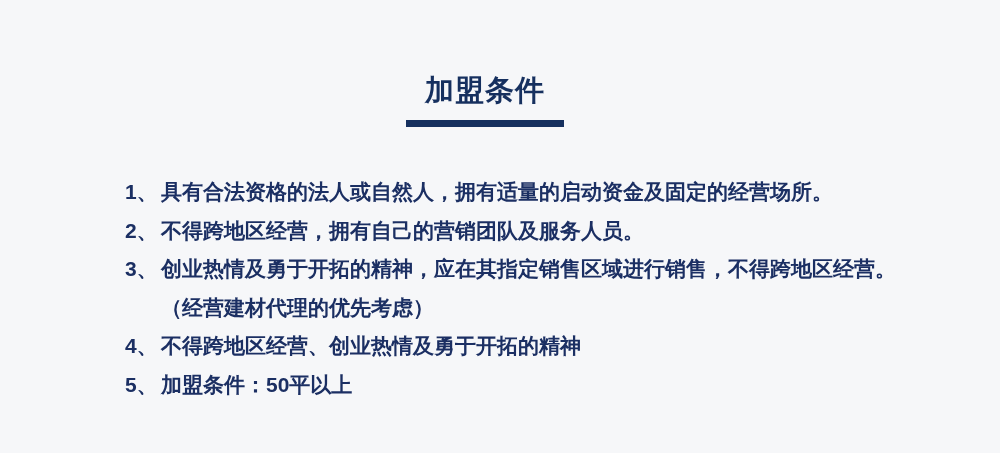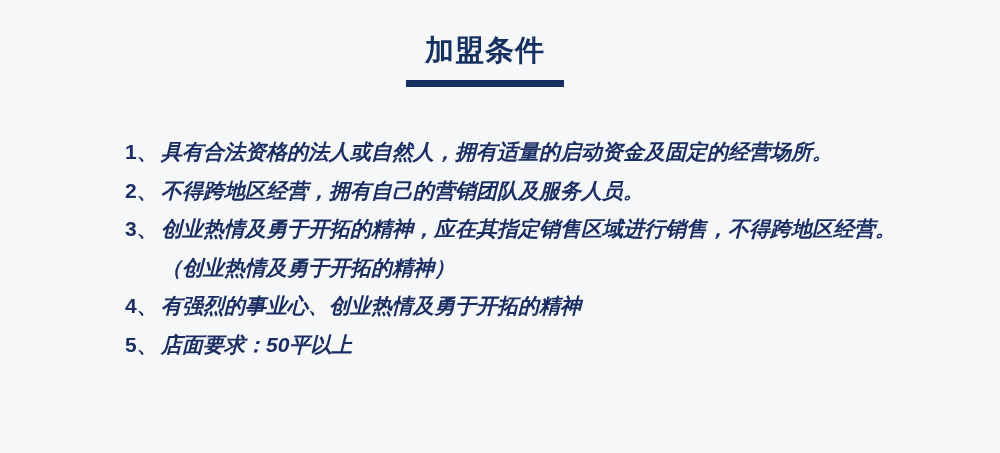--- a/index.html
+++ b/index.html
@@ -15,20 +15,21 @@
   }
   .page {
     width: 1000px;
     height: 453px;
     position: relative;
   }
   .header {
     width: 970px;
     padding-top: 36px;
     text-align: center;
+    margin-top: 40px;
   }
   .title {
     margin: 0;
     font-size: 29px;
     line-height: 1;
     font-weight: bold;
     color: #16305f;
     letter-spacing: 1px;
   }
   .title-underline {
@@ -47,21 +48,20 @@
   .row {
     display: flex;
     align-items: baseline;
   }
   .marker {
     flex: 0 0 36px;
     width: 36px;
   }
   .text {
     flex: 1 1 auto;
-    font-style: italic;
   }
 </style>
 </head>
 <body>
 
 <div class="page">
 
   <div class="header">
     <h1 class="title">加盟条件</h1>
     <div class="title-underline"></div>
@@ -79,28 +79,28 @@
       <span class="text">不得跨地区经营，拥有自己的营销团队及服务人员。</span>
     </div>
 
     <div class="row">
       <span class="marker">3、</span>
       <span class="text">创业热情及勇于开拓的精神，应在其指定销售区域进行销售，不得跨地区经营。</span>
     </div>
 
     <div class="row">
       <span class="marker"></span>
-      <span class="text">（创业热情及勇于开拓的精神）</span>
+      <span class="text">（经营建材代理的优先考虑）</span>
     </div>
 
     <div class="row">
       <span class="marker">4、</span>
-      <span class="text">有强烈的事业心、创业热情及勇于开拓的精神</span>
+      <span class="text">不得跨地区经营、创业热情及勇于开拓的精神</span>
     </div>
 
     <div class="row">
       <span class="marker">5、</span>
-      <span class="text">店面要求：50平以上</span>
+      <span class="text">加盟条件：50平以上</span>
     </div>
 
   </div>
 
 </div>
 
 </body></html>

